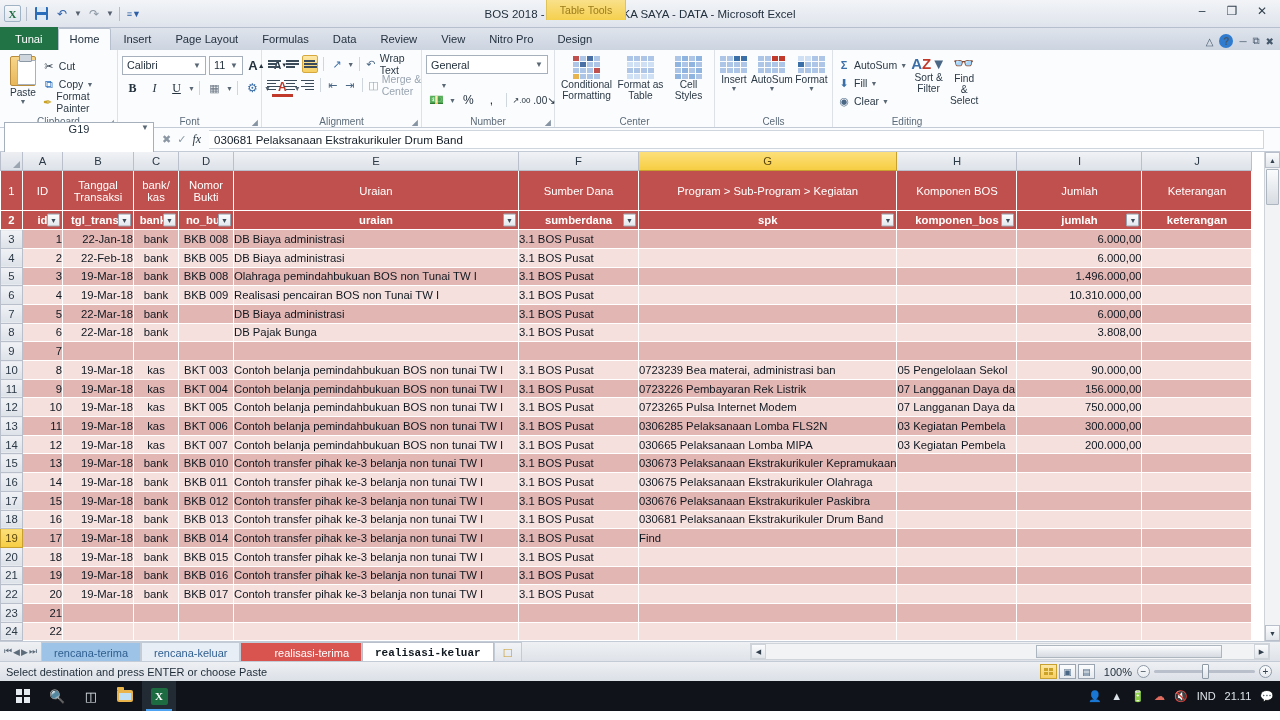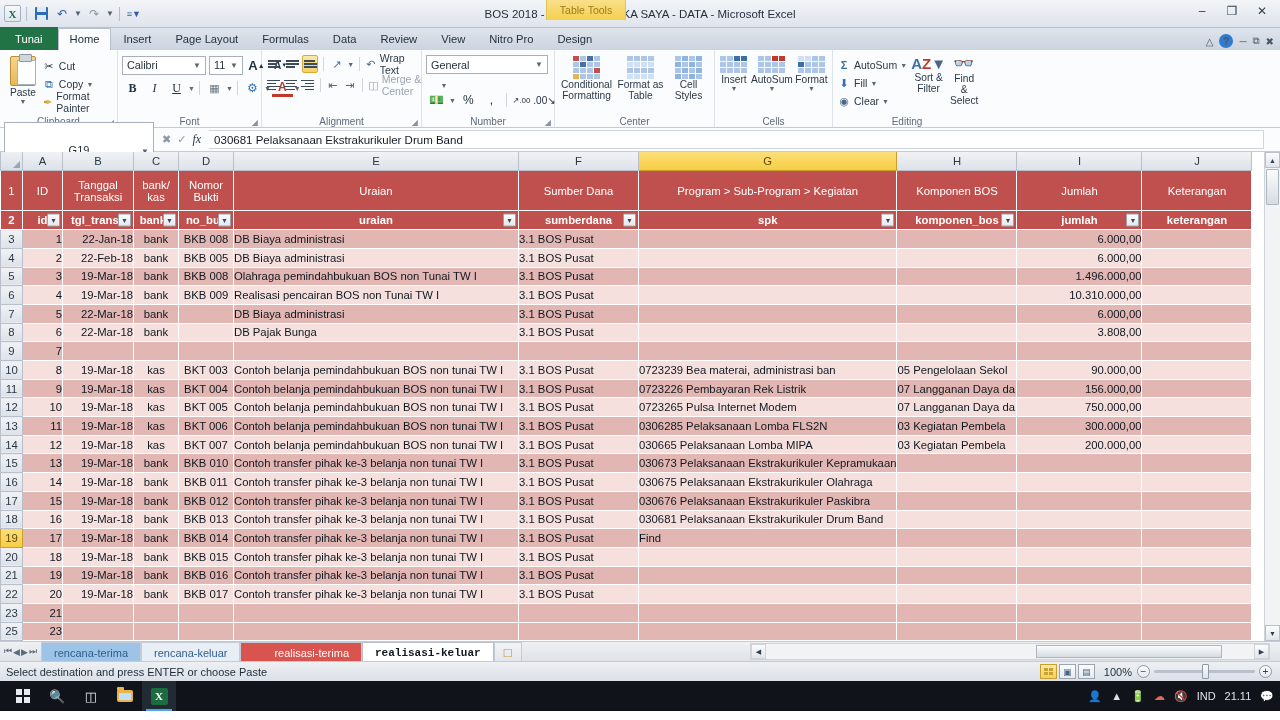--- a/index.html
+++ b/index.html
@@ -132,21 +132,21 @@
   .mini-grid{
     display:grid;grid-template-columns:repeat(4,6px);grid-template-rows:repeat(4,5px);
     gap:1px;
   }
   .mini-grid div{background:#adc6e8;}
   
   .formulabar { height:24px; display:flex; align-items:center;
     background:#fbfcfd; border-bottom:1px solid #c3cbd6; }
   .namebox {
     width:150px;height:35px;margin-left:4px;border:1px solid #a6b0bd;background:#fff;
-    display:flex;align-items:flex-end;justify-content:center;position:relative;font-size:11px;color:#1d2b38;
+    display:flex;align-items:flex-start;justify-content:center;position:relative;font-size:11px;color:#1d2b38;
   }
   .namebox .arr{position:absolute;right:4px;font-size:8px;color:#5a6774;}
   .fbar-btns{display:flex;align-items:center;gap:6px;padding:0 8px;color:#8b97a4;font-size:11px;}
   .fx{font-family:"Liberation Serif",serif;font-style:italic;font-size:12px;color:#2b3946;}
   .fcontent {
     flex:1;height:19px;border:1px solid #cfd6de;border-left:none;background:#fff;
     display:flex;align-items:center;padding-left:5px;font-size:11.5px;color:#121c26;
     margin-right:16px;
   }
   
@@ -955,20 +955,33 @@
           <td class="cell c-right"></td>
           <td class="cell c-center"></td>
           <td class="cell c-center"></td>
           <td class="cell "></td>
           <td class="cell "></td>
           <td class="cell "></td>
           <td class="cell "></td>
           <td class="cell c-right"></td>
           <td class="cell "></td>
         </tr>
+        <tr class="band-b">
+          <td class="rowhdr">24</td>
+          <td class="cell c-right">22</td>
+          <td class="cell c-right"></td>
+          <td class="cell c-center"></td>
+          <td class="cell c-center"></td>
+          <td class="cell "></td>
+          <td class="cell "></td>
+          <td class="cell "></td>
+          <td class="cell "></td>
+          <td class="cell c-right"></td>
+          <td class="cell "></td>
+        </tr>
         <tr class="band-a">
           <td class="rowhdr">25</td>
           <td class="cell c-right">23</td>
           <td class="cell c-right"></td>
           <td class="cell c-center"></td>
           <td class="cell c-center"></td>
           <td class="cell "></td>
           <td class="cell "></td>
           <td class="cell "></td>
           <td class="cell "></td>

